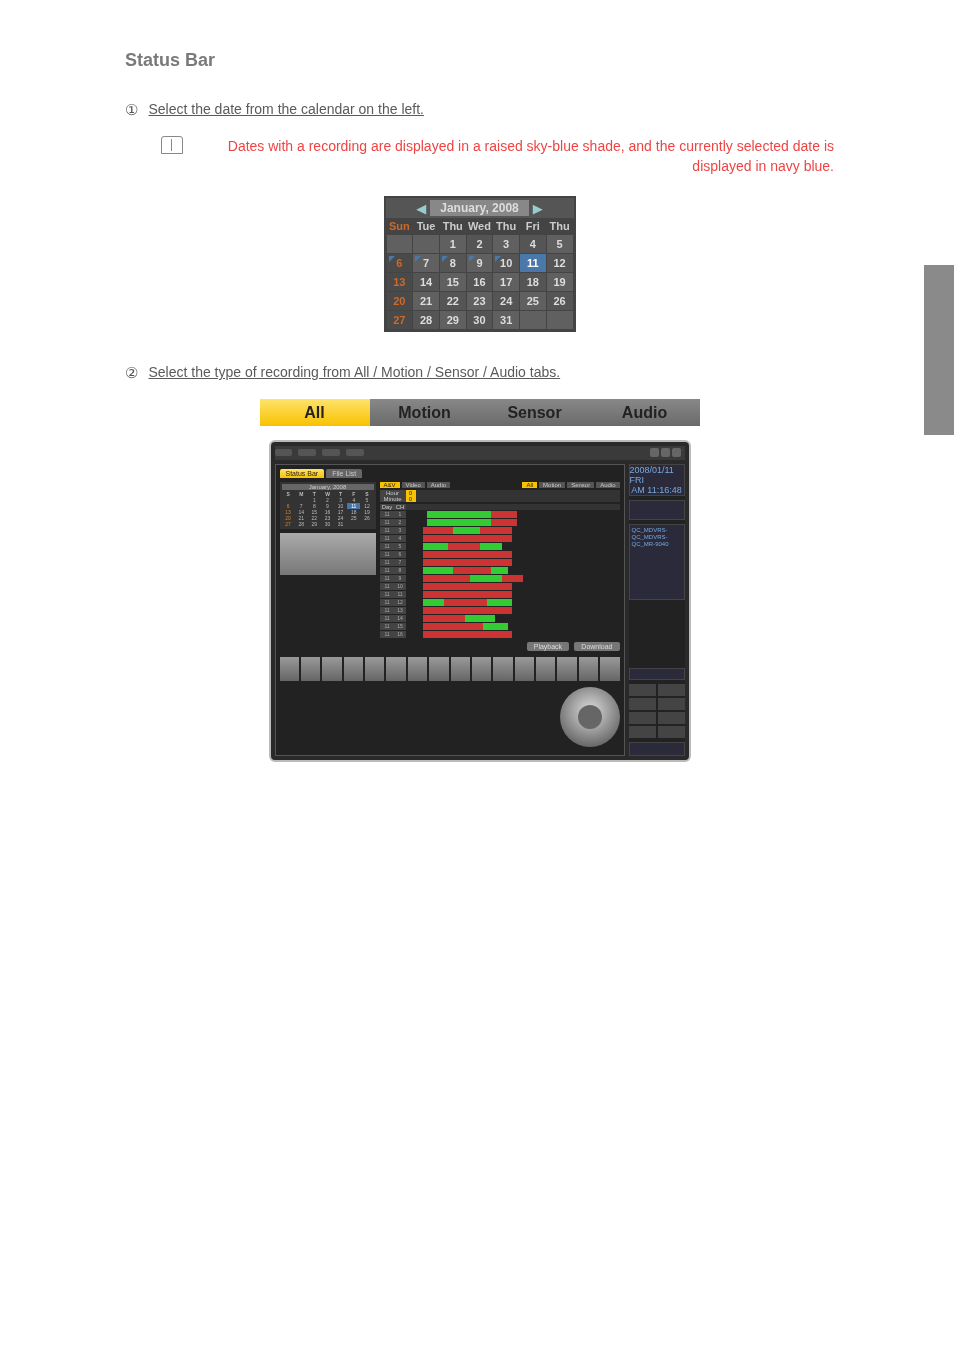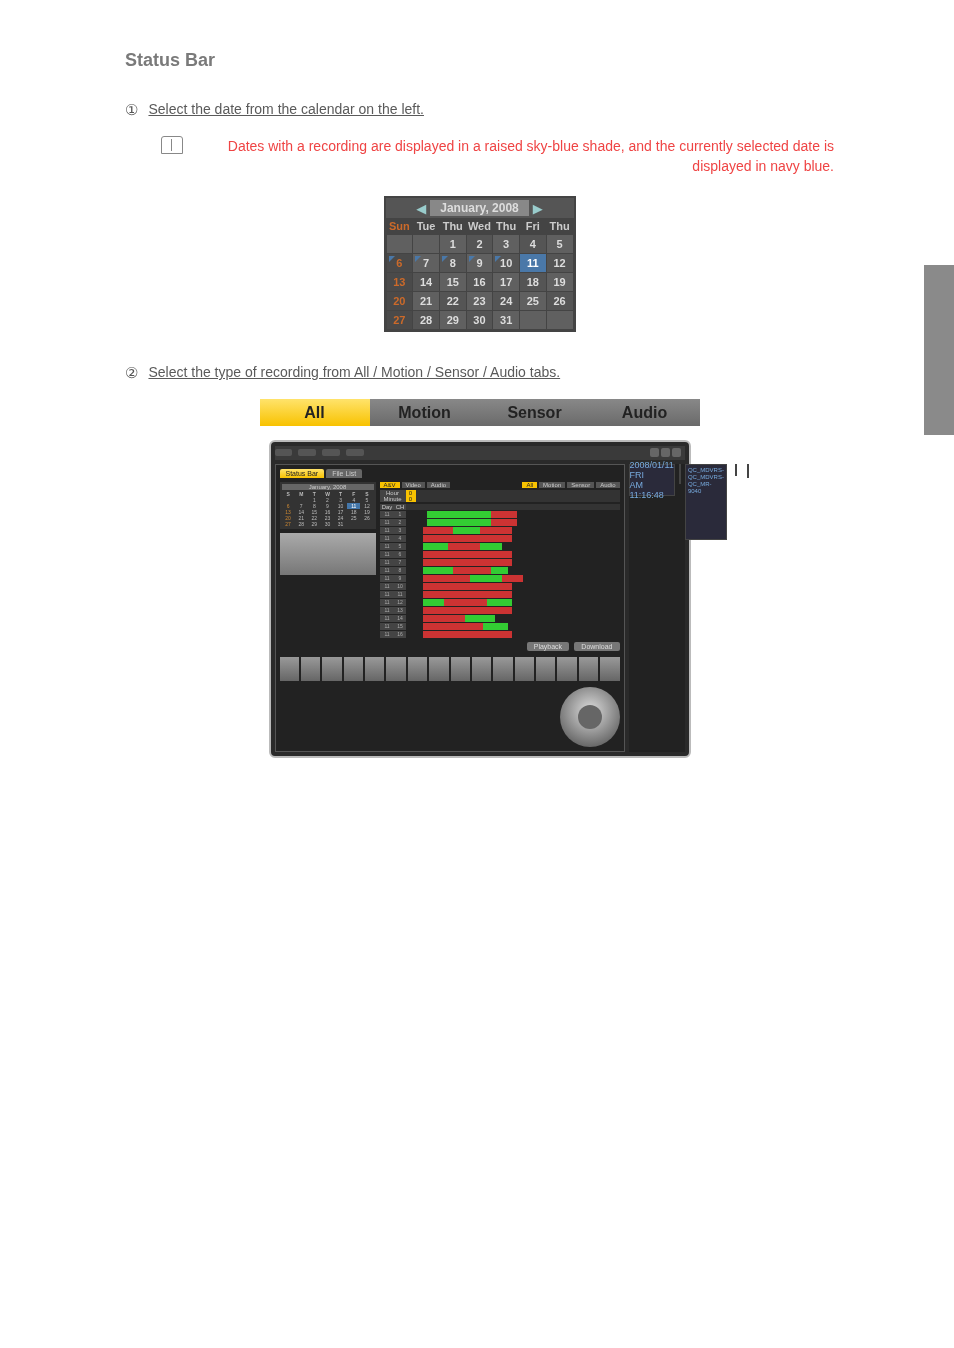--- a/index.html
+++ b/index.html
@@ -183,21 +183,21 @@
     justify-content:center;
     align-items:center;
     gap:6px;
     margin-bottom:4px;
   }
   .app-topbar .mbtn{ background:#555; padding:0 8px; border-radius:2px; font-size:7px; }
   .app-topbar .win{ margin-left:auto; display:flex; gap:2px; padding-right:4px;}
   .app-topbar .win span{ width:9px;height:9px;background:#666;border-radius:2px;display:inline-block;}
   .app-body { display: flex; gap: 4px; }
   .app-main { flex: 1; background: #222; border: 1px solid #555; padding: 4px; }
-  .app-side { width: 56px; background: #222; display:flex; gap:4px;}
+  .app-side { width: 56px; background: #222; display:flex; flex-direction:column; gap:4px;}
   .side-box { background:#2a2a3a; border:1px solid #444; height:18px; }
   .side-box.clock { height:30px; font-size:9px; color:#7ad; display:flex;flex-direction:column;align-items:center;justify-content:center;}
   .side-box.tree { height:70px; font-size:6px; color:#7ad; padding:2px; line-height:1.2;}
   .side-grid { display:grid; grid-template-columns:1fr 1fr; gap:2px; margin-top:auto;}
   .side-grid div{ background:#444; height:12px;}
   .main-tabs { display: flex; gap: 2px; margin-bottom: 4px; }
   .main-tabs .mtab { background:#666; padding:1px 6px; font-size:7px; border-radius:2px 2px 0 0;}
   .main-tabs .mtab.on { background: linear-gradient(#ffe36b,#f8c200); color:#222; }
   .main-flex { display:flex; gap:4px; }
   .mini-cal {

